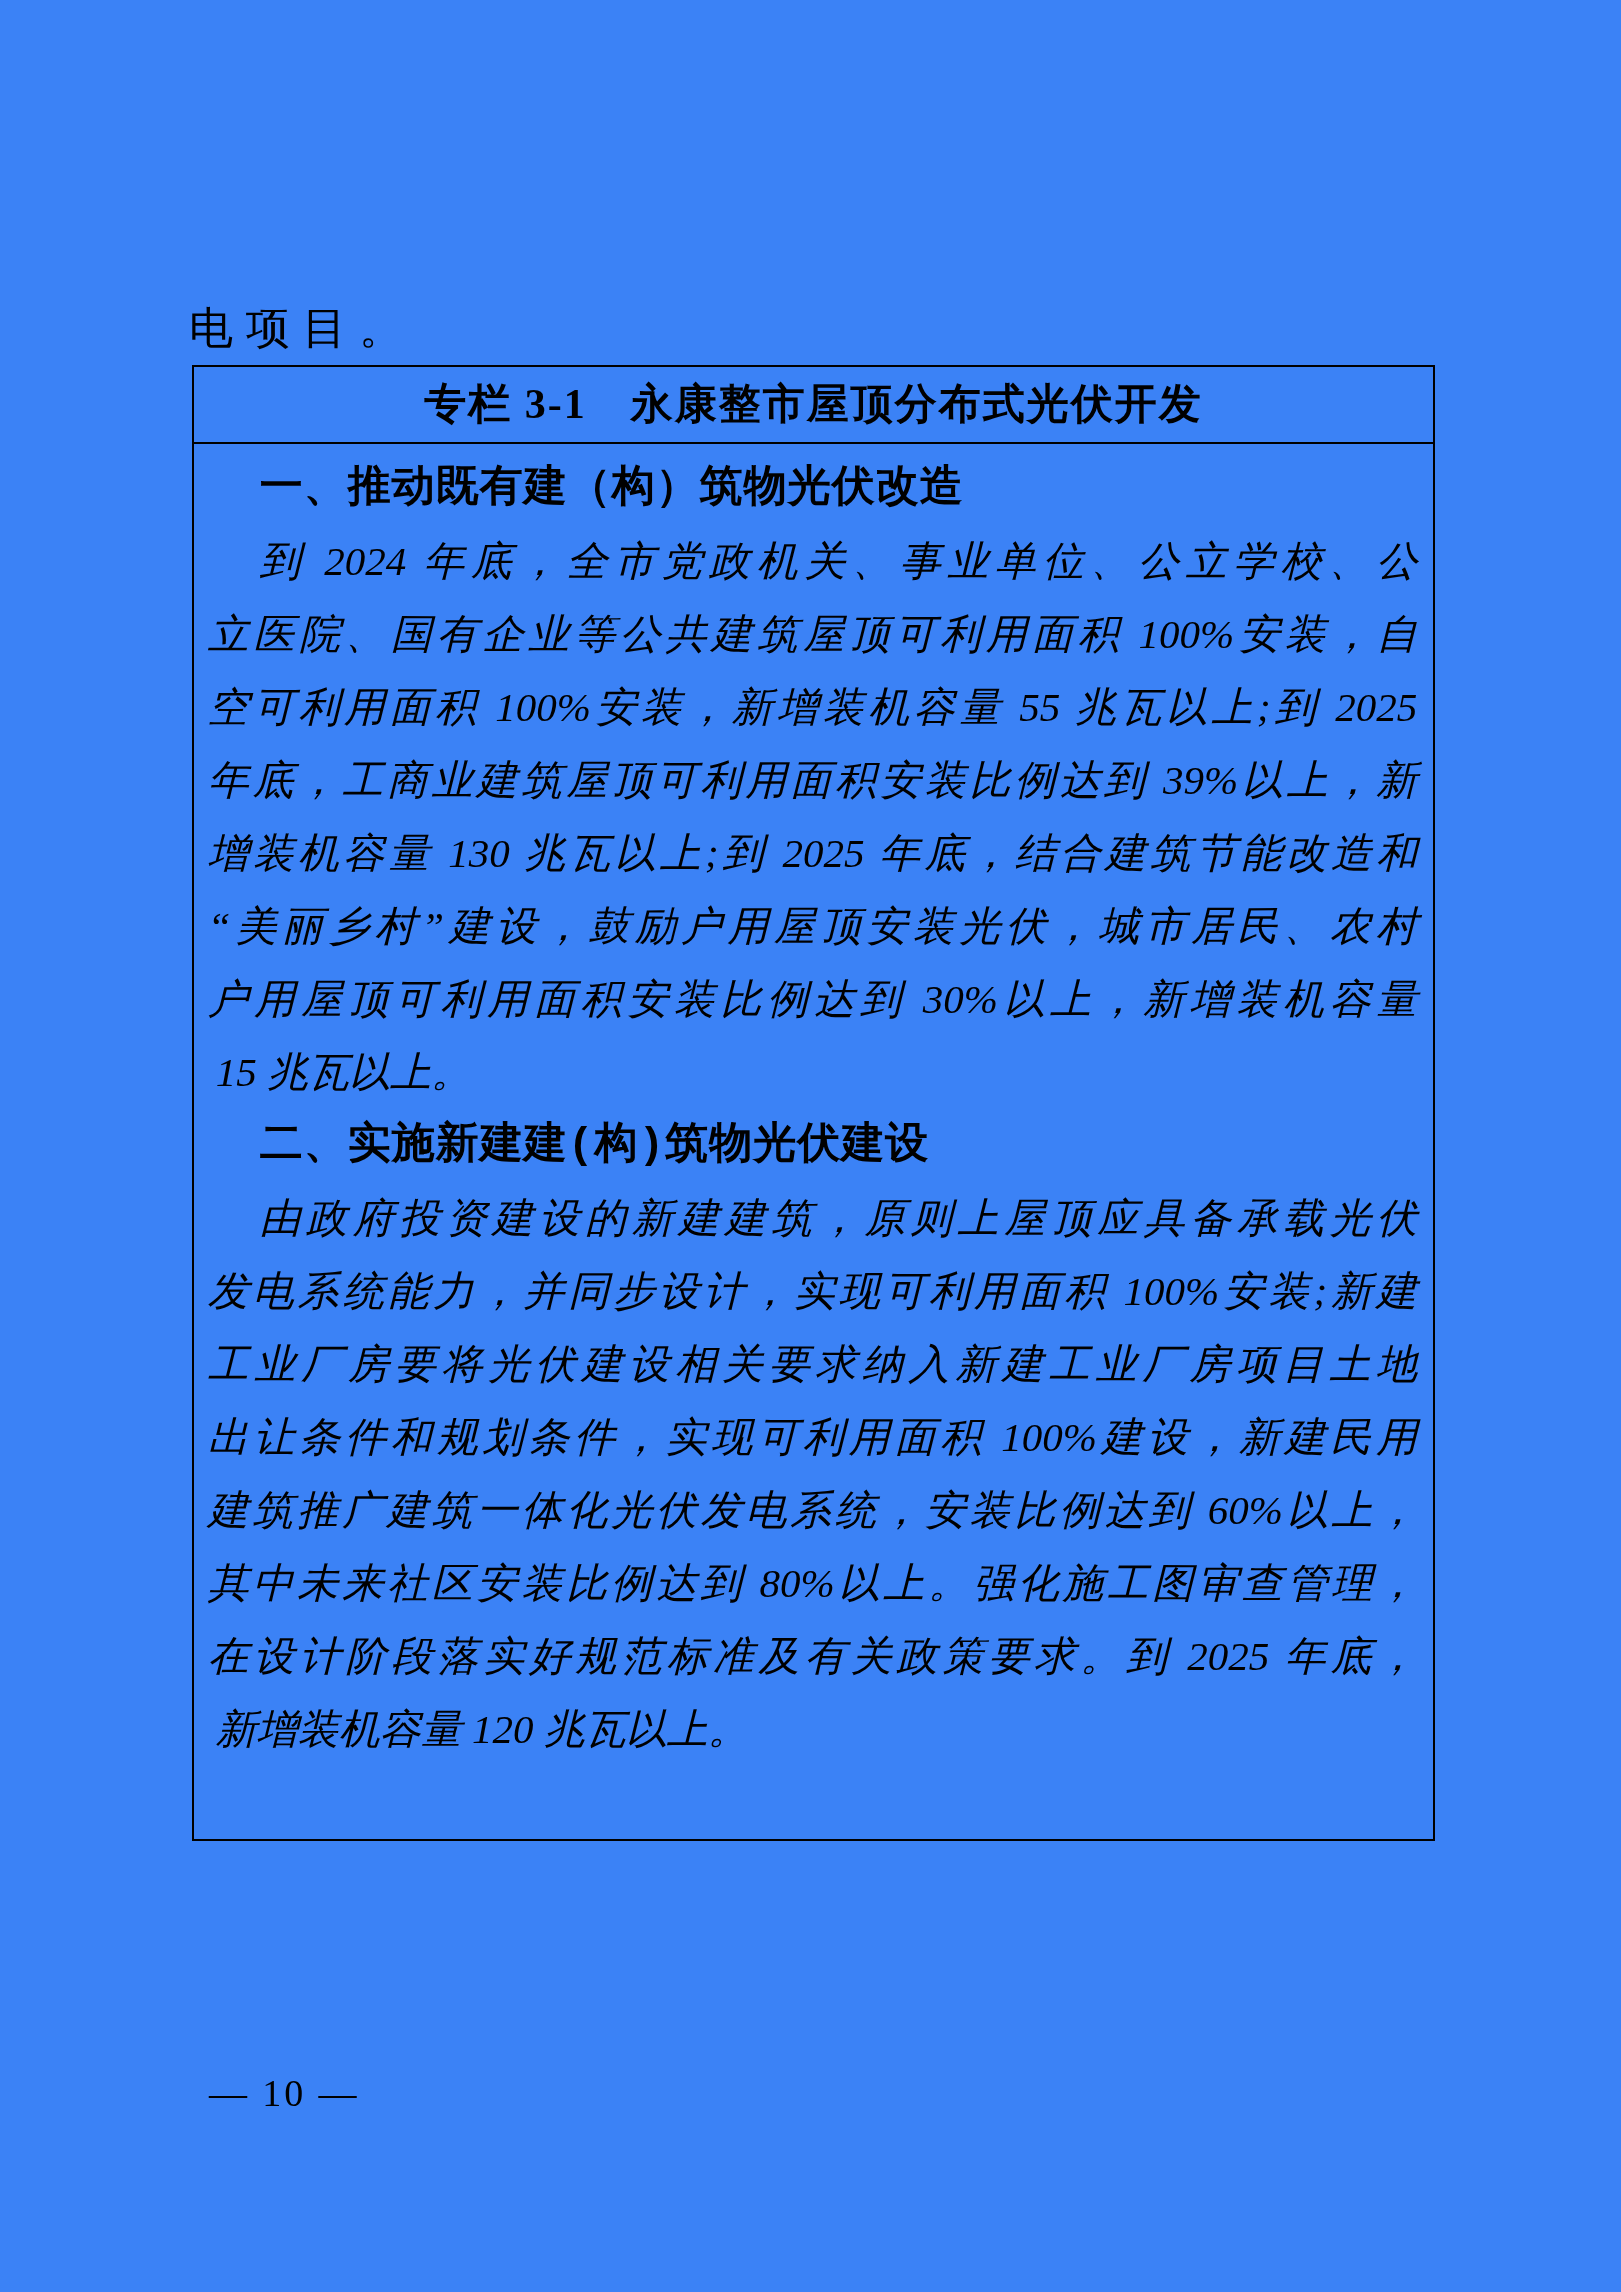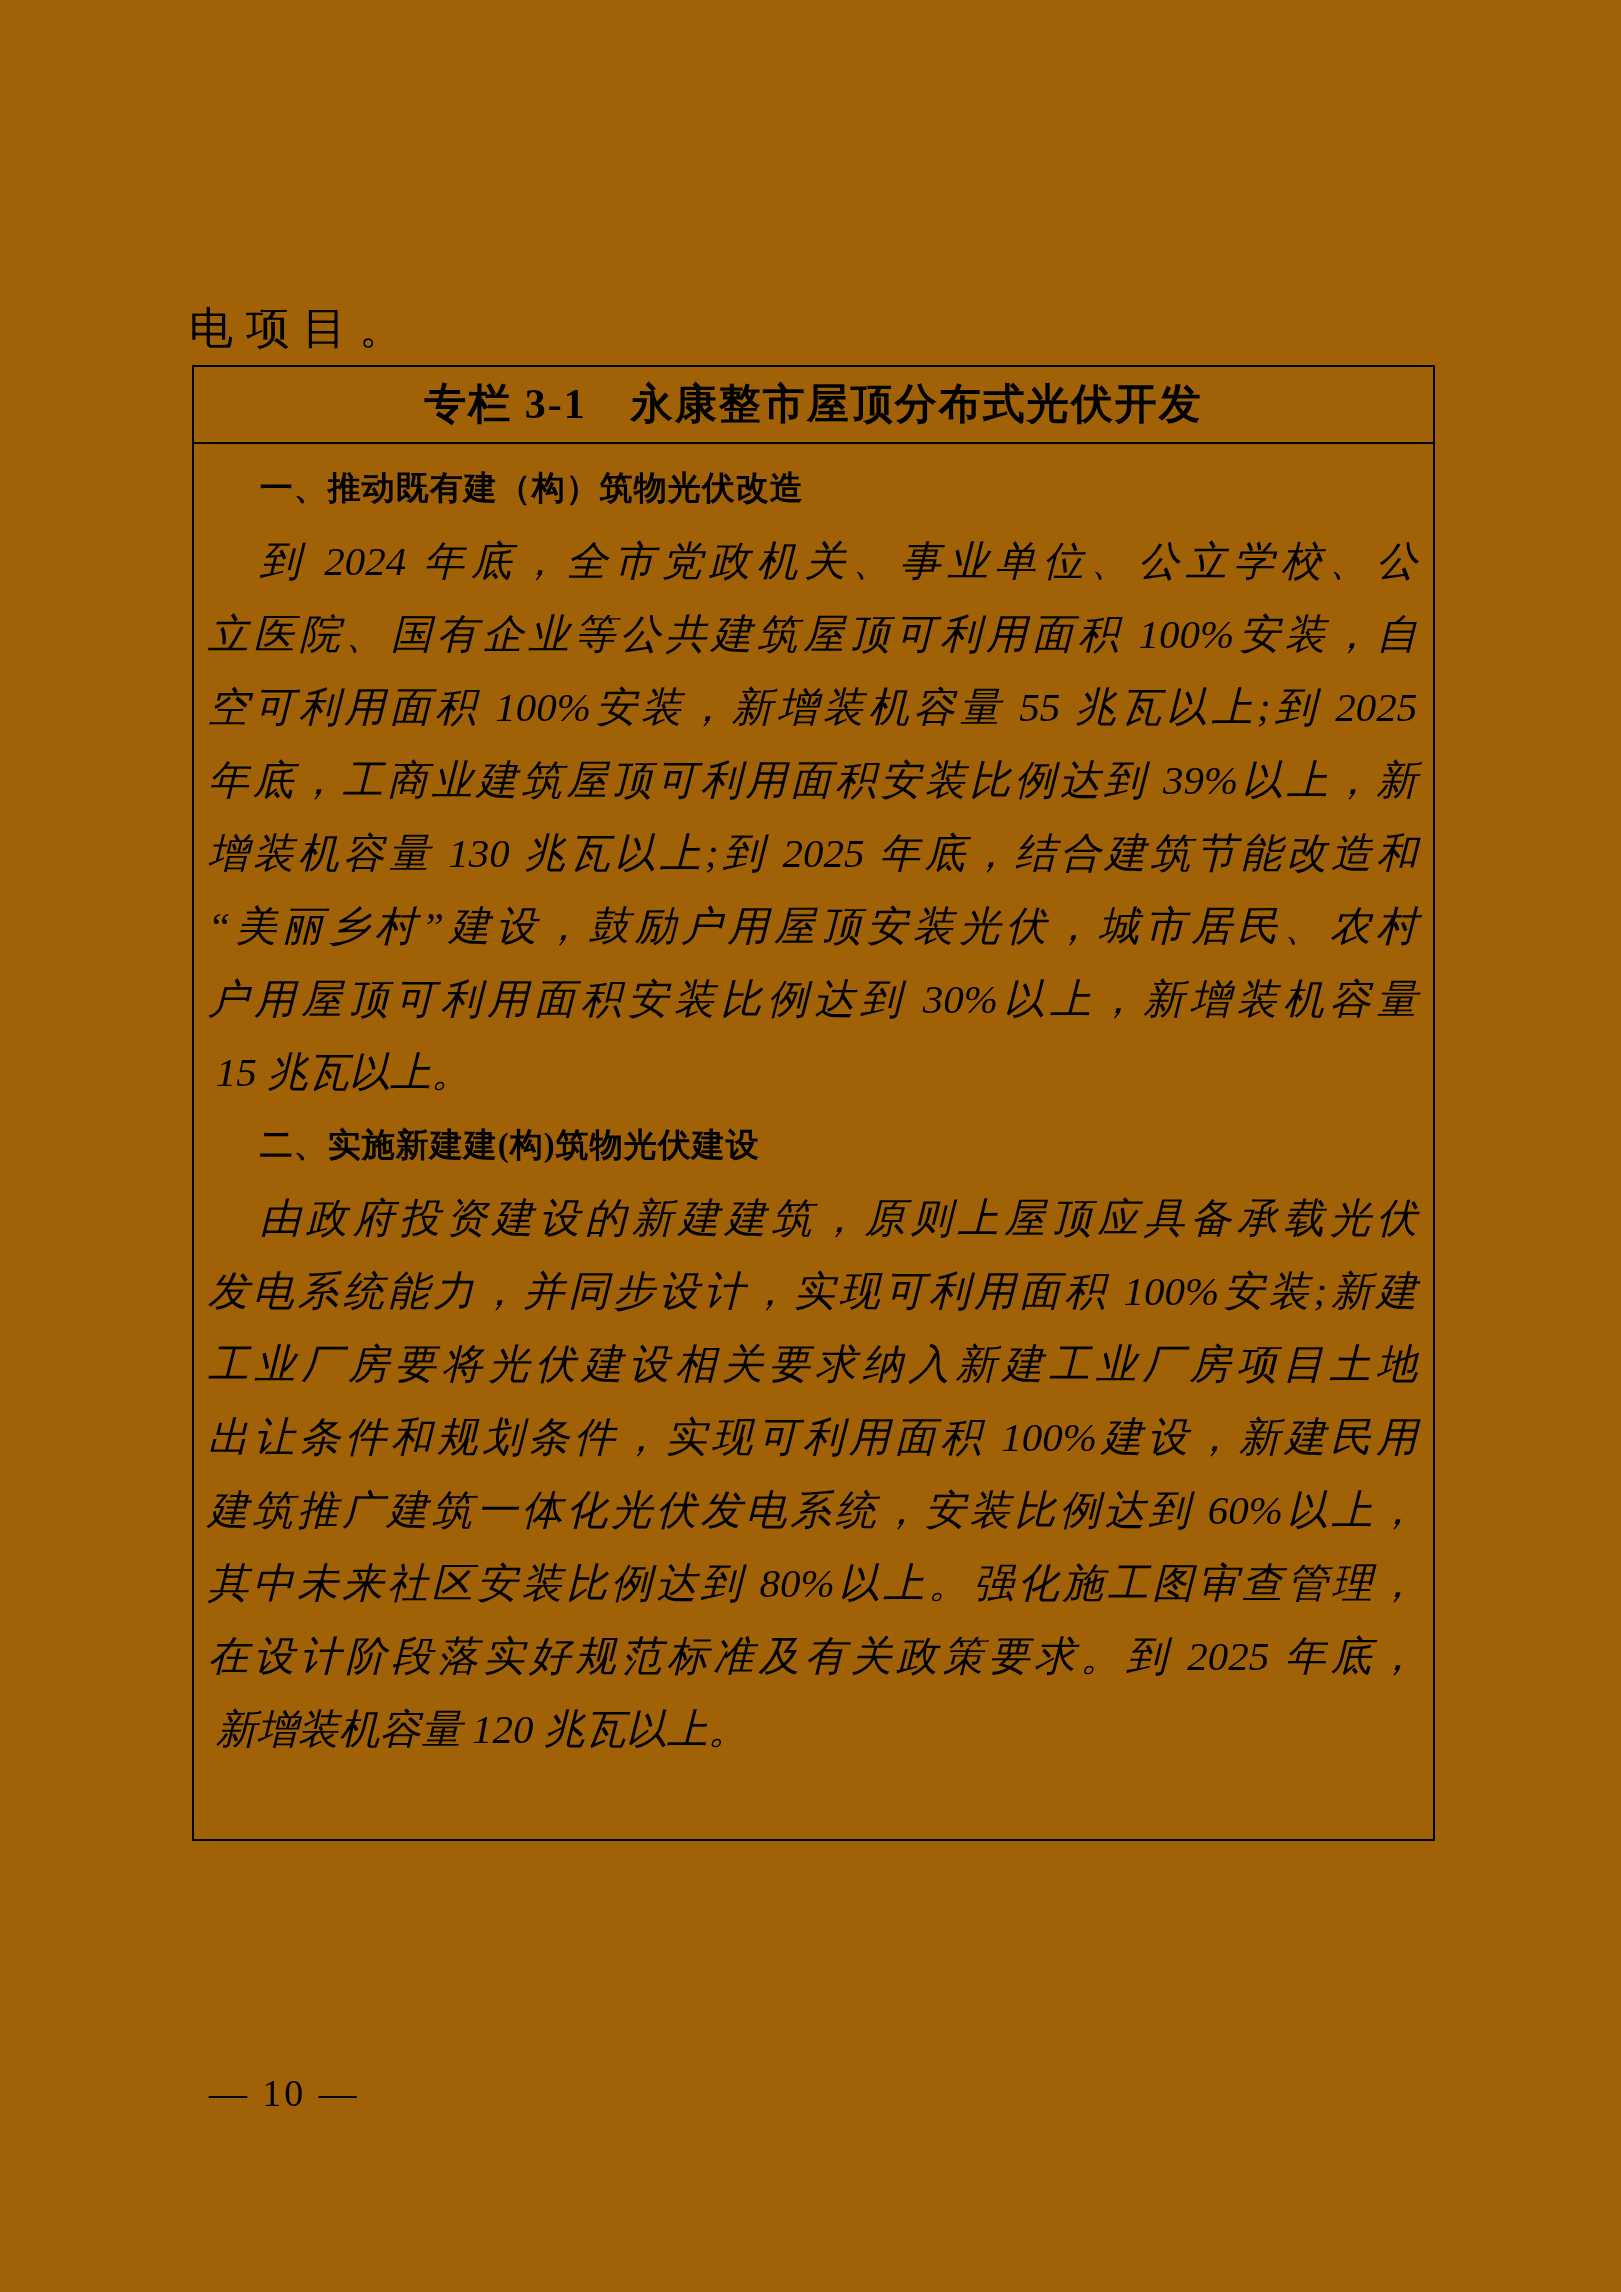--- a/index.html
+++ b/index.html
@@ -1,20 +1,20 @@
 <!DOCTYPE html>
 <html lang="zh"><head>
 <meta charset="utf-8">
 <style>
   html,body{margin:0;padding:0;background:#e8e8e8;}
   .page{
     position:relative;
     width:1621px;height:2293px;
     margin:0 auto;
-    background:#a16207;
+    background:#3b82f6;
     color:#000;
     font-family:"Liberation Serif","DejaVu Serif",serif;
     overflow:hidden;
   }
   .top-text{
     position:absolute;left:189px;top:304px;
     font-size:44px;line-height:49px;letter-spacing:12.7px;
     white-space:nowrap;
   }
   .panel{
@@ -31,23 +31,23 @@
     font-size:42px;
     letter-spacing:2px;
     font-family:"Liberation Serif","DejaVu Serif",serif;
   }
   .panel-body{
     padding:7.8px 15.7px 0 13.7px;
     font-size:41px;
     line-height:73px;
   }
   .sec-heading{
-    font-family:Liberation Serif, serif;
+    font-family:Liberation Mono, monospace;
     font-weight:bold;
-    font-size:33px;
+    font-size:43px;
     line-height:73px;
     text-indent:52px;
     letter-spacing:1px;
     white-space:nowrap;
   }
   .sec-lines .line{
     text-align:justify;
     text-align-last:justify;
     line-height:73px;
     font-style:italic;

